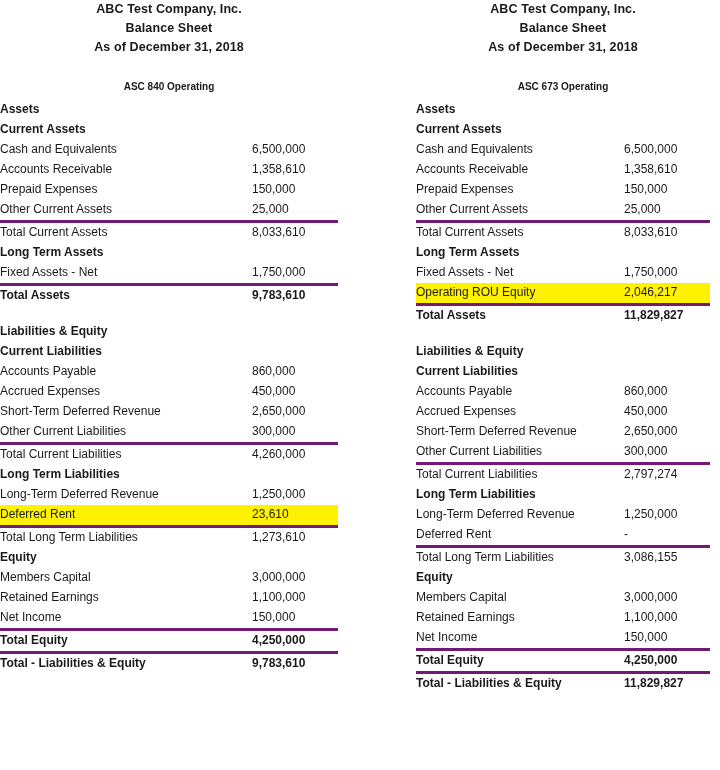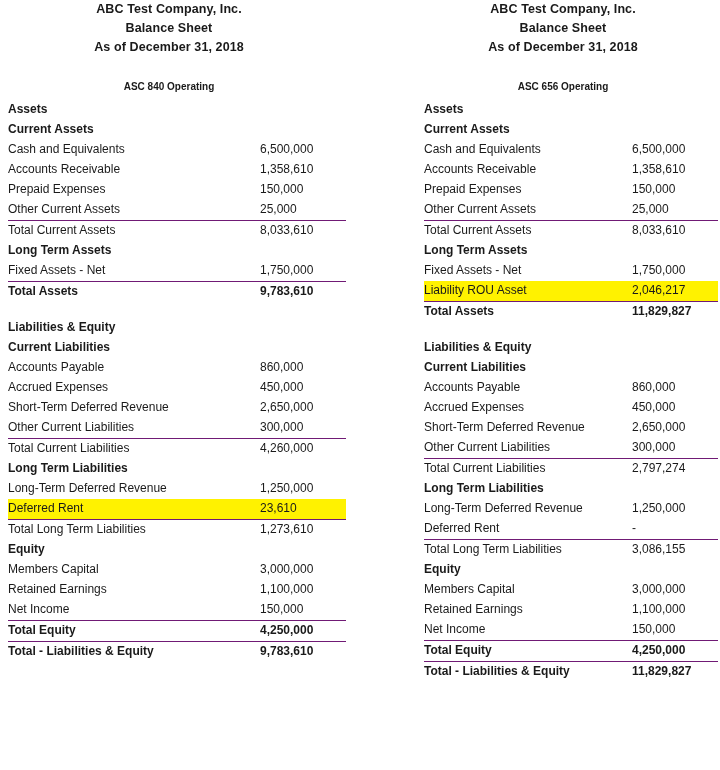--- a/index.html
+++ b/index.html
@@ -42,21 +42,20 @@
     font-weight: bold;
     font-size: 10px;
     margin-top: 24px;
     margin-bottom: 8px;
   }
 
   table.bs {
     border-collapse: collapse;
     width: 100%;
     font-size: 12px;
-    margin-left: 8px;
   }
   table.bs td {
     padding: 2px 0 3px 0;
     vertical-align: bottom;
     line-height: 15px;
     white-space: nowrap;
   }
   td.lbl { width: auto; }
   td.val {
     width: 86px;
@@ -64,21 +63,21 @@
     font-variant-numeric: tabular-nums;
   }
 
   
   .i0 { padding-left: 0px; }
   .i1 { padding-left: 11px; }
   .i2 { padding-left: 22px; }
 
   .bold { font-weight: bold; }
   .hl { background: #fff200; }
-  .rule-bot td { border-bottom: 1px solid #701a75; }
+  .rule-bot td { border-bottom: 3px solid #701a75; }
   .spacer td { height: 11px; padding: 0; line-height: 0; font-size: 0; }
 </style>
 </head>
 <body>
 
 <div class="sheet-wrap">
 
   <div class="panel left">
     <div class="doc-head">
       <div>ABC Test Company, Inc.</div>
@@ -202,21 +201,21 @@
         </tbody>
     </table>
   </div>
 
   <div class="panel right">
     <div class="doc-head">
       <div>ABC Test Company, Inc.</div>
       <div>Balance Sheet</div>
       <div>As of December 31, 2018</div>
     </div>
-    <div class="std-title">ASC 656 Operating</div>
+    <div class="std-title">ASC 673 Operating</div>
     <table class="bs">
       <tbody>
           <tr class="row">
             <td class="lbl i0 bold">Assets</td>
             <td class="val bold"></td>
           </tr>
           <tr class="row">
             <td class="lbl i1 bold">Current Assets</td>
             <td class="val bold"></td>
           </tr>
@@ -242,21 +241,21 @@
           </tr>
           <tr class="row">
             <td class="lbl i1 bold">Long Term Assets</td>
             <td class="val bold"></td>
           </tr>
           <tr class="row">
             <td class="lbl i2">Fixed Assets - Net</td>
             <td class="val">1,750,000</td>
           </tr>
           <tr class="row rule-bot">
-            <td class="lbl i2 hl">Liability ROU Asset</td>
+            <td class="lbl i2 hl">Operating ROU Equity</td>
             <td class="val hl">2,046,217</td>
           </tr>
           <tr class="row">
             <td class="lbl i0 bold">Total Assets</td>
             <td class="val bold">11,829,827</td>
           </tr>
           <tr class="spacer">
             <td colspan="2"></td>
           </tr>
           <tr class="row">

